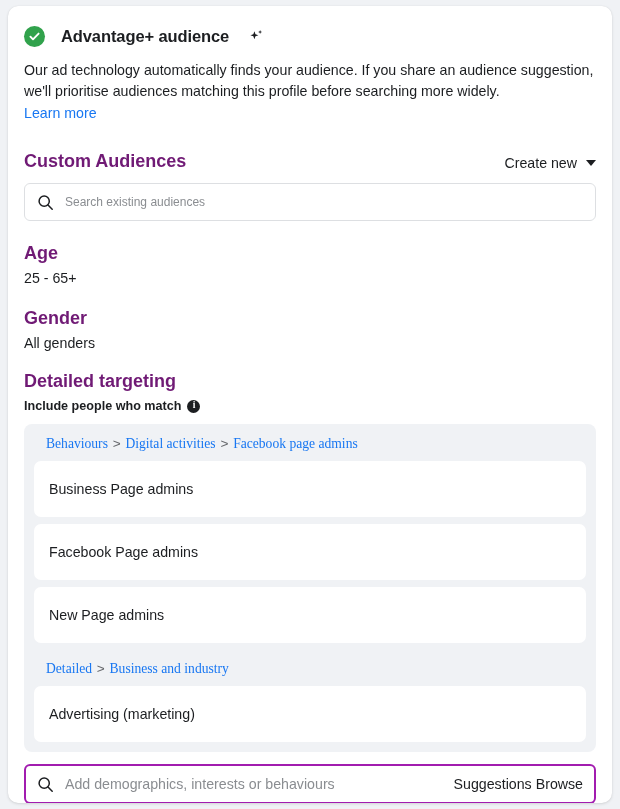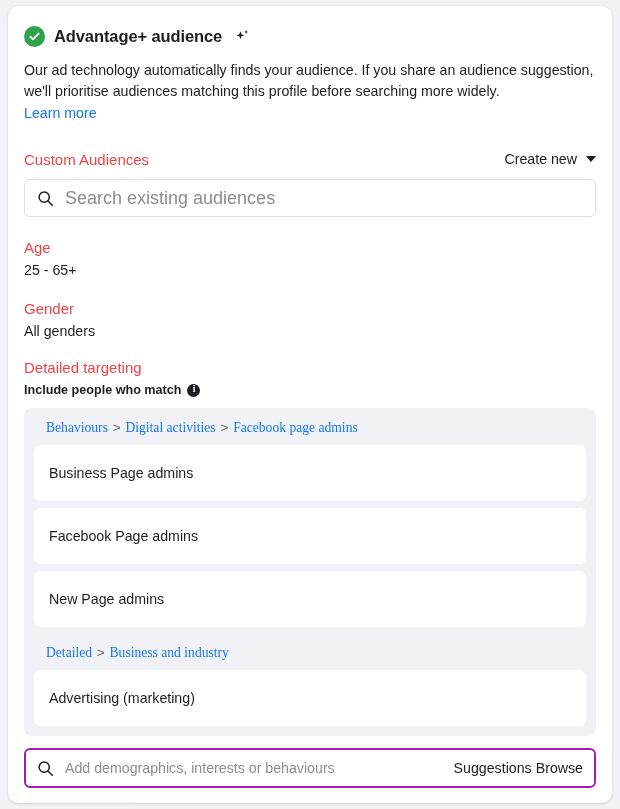--- a/index.html
+++ b/index.html
@@ -29,21 +29,21 @@
     border-radius: 10px;
     box-shadow: 0 1px 3px rgba(0,0,0,0.12), 0 0 1px rgba(0,0,0,0.10);
     padding: 16px 16px 0 16px;
     overflow: hidden;
   }
 
   
   .hdr {
     display: flex;
     align-items: center;
-    gap: 9px;
+    gap: 16px;
     margin: 4px 0 0 0;
   }
   .check-badge {
     width: 21px; height: 21px;
     border-radius: 50%;
     background: #31a24c;
     display: flex; align-items: center; justify-content: center;
     flex: 0 0 auto;
   }
   .check-badge svg { display: block; }
@@ -66,23 +66,23 @@
   }
   .link {
     color: #1877f2;
     cursor: pointer;
     text-decoration: none;
   }
   .desc .link { display: inline-block; margin-top: 1px; }
 
   
   .sec-label {
-    font-size: 15px;
-    font-weight: normal;
-    color: #ef4444;
+    font-size: 18px;
+    font-weight: bold;
+    color: #701a75;
   }
   .sec-value {
     font-size: 14.2px;
     color: #1c1e21;
     margin-top: 6px;
   }
 
   .row-between {
     display: flex;
     align-items: flex-end;
@@ -112,21 +112,21 @@
     border: 1px solid #dddfe2;
     border-radius: 6px;
     background: #fff;
     display: flex;
     align-items: center;
     padding: 0 12px;
     gap: 11px;
     cursor: text;
   }
   .search-box .ph {
-    font-size: 18px;
+    font-size: 12px;
     color: #8a8d91;
   }
   .mag { flex: 0 0 auto; display:flex; align-items:center; }
 
   .blk { margin-top: 22px; }
   .blk-tight { margin-top: 20px; }
 
   
   .dt-sub {
     display: flex;

